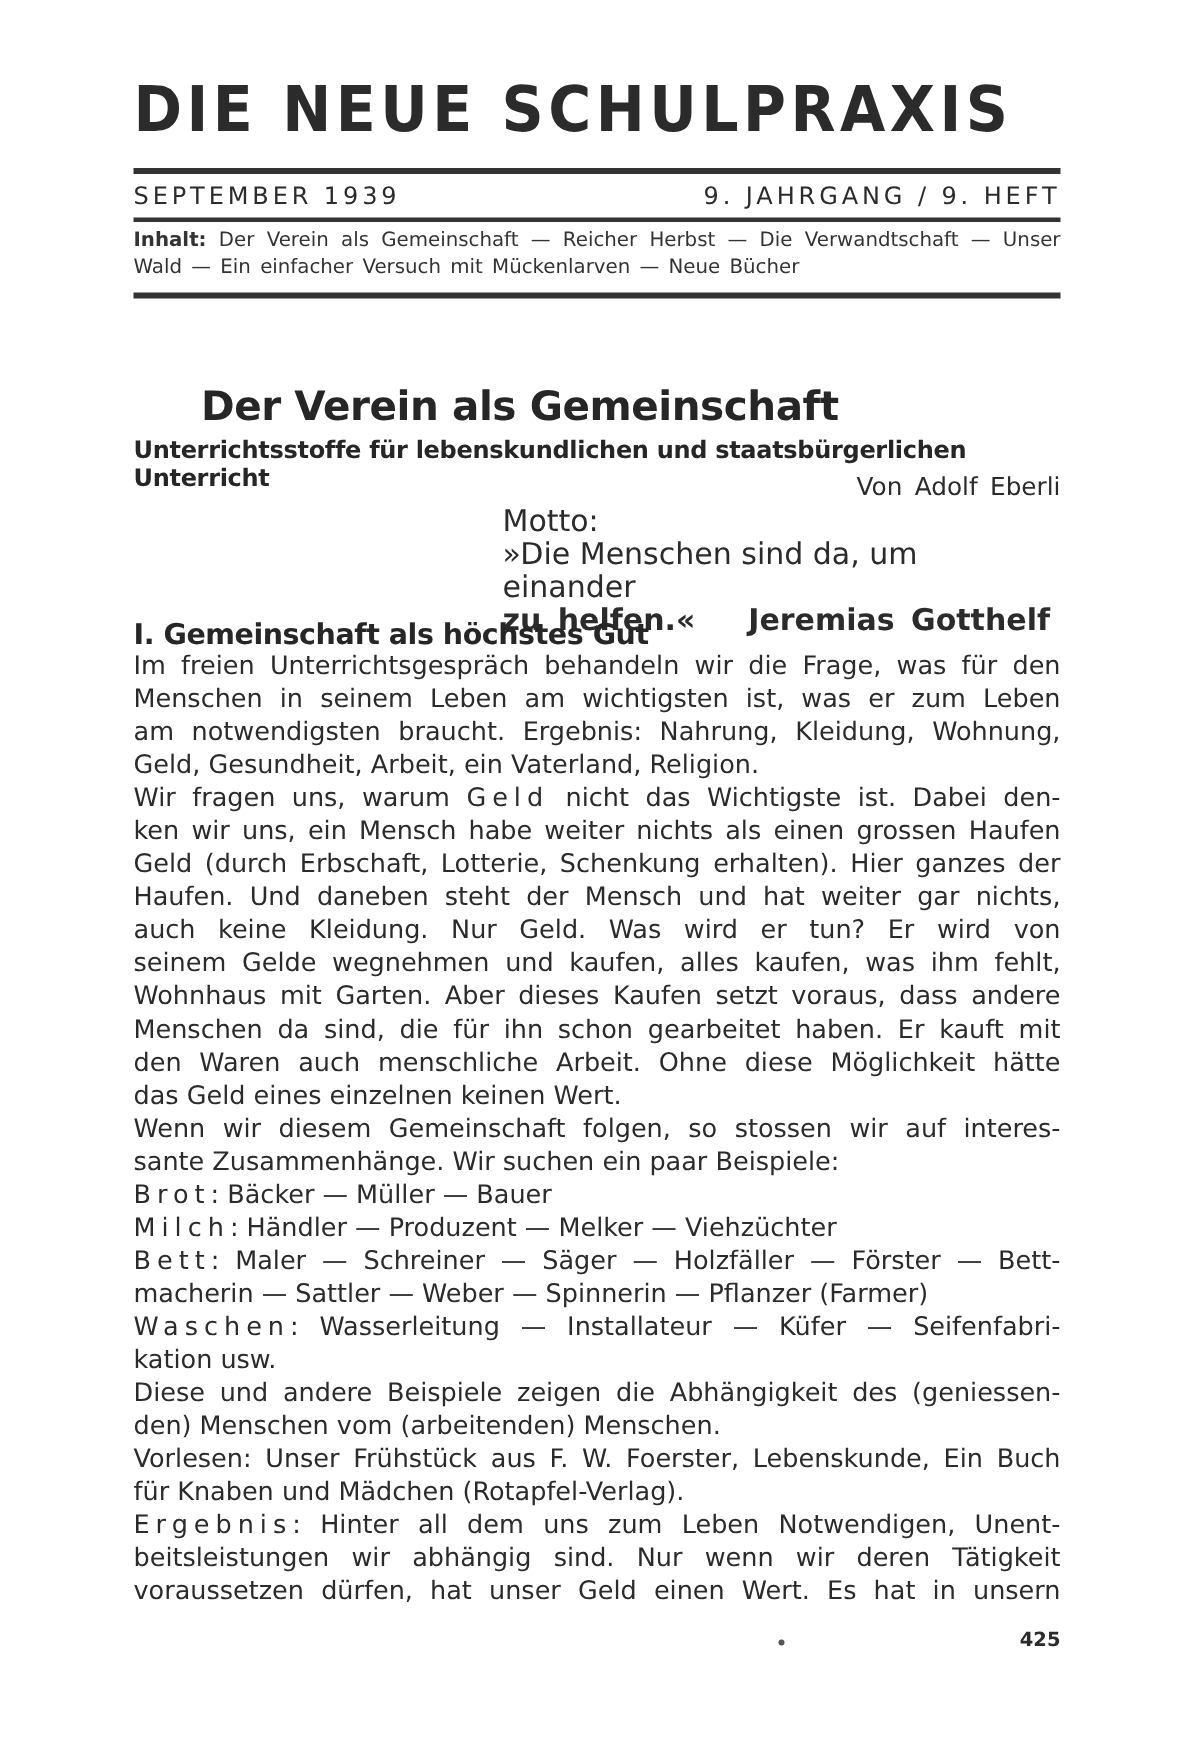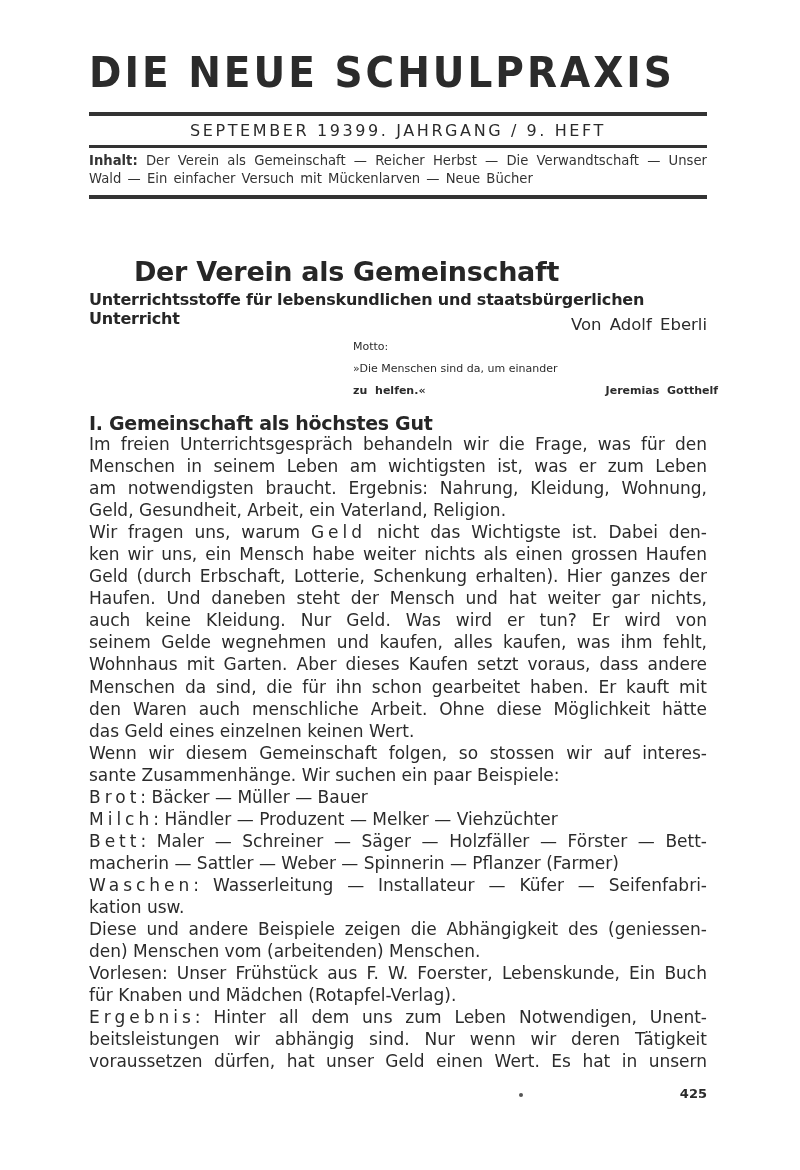--- a/index.html
+++ b/index.html
@@ -31,21 +31,21 @@
   }
   .rule {
     position: absolute; left: 0; width: 618px;
     background: #333;
   }
   .rule.r1 { top: 112px; height: 4px; }
   .rule.r2 { top: 145px; height: 3px; }
   .rule.r3 { top: 195px; height: 4px; }
   .issue-row {
     position: absolute; top: 119px; left: 0; width: 618px;
-    display: flex; justify-content: center;
+    display: flex; justify-content: space-between;
     font-size: 16px; letter-spacing: 2.6px; color: #2b2b2b;
     line-height: 24px;
   }
   .contents {
     position: absolute; top: 152px; left: 0; width: 618px;
     font-size: 13.2px; line-height: 18px; color: #333;
     word-spacing: 2px;
     text-align: justify;
   }
   .contents b { font-weight: bold; }
@@ -58,22 +58,22 @@
     position: absolute; top: 290px; left: 0; width: 618px;
     font-size: 16px; font-weight: bold; color: #262626;
     line-height: 19px; letter-spacing: -0.2px;
   }
   .author {
     position: absolute; top: 314px; right: 0;
     font-size: 16.5px; color: #2b2b2b; line-height: 22px;
     word-spacing: 3px;
   }
   .motto {
-    position: absolute; top: 336px; left: 264px; width: 365px;
-    font-size: 11px; color: #2b2b2b; line-height: 22px;
+    position: absolute; top: 336px; left: 246px; width: 365px;
+    font-size: 20px; color: #2b2b2b; line-height: 22px;
   }
   .motto .line { display: flex; justify-content: space-between; word-spacing: 4px; font-weight: bold; }
   .section-heading {
     position: absolute; top: 411px; left: 0;
     font-size: 19px; font-weight: bold; color: #262626;
     line-height: 24px; letter-spacing: -0.3px;
   }
   .body {
     position: absolute; top: 433px; left: 0; width: 618px;
     font-size: 17px; line-height: 22.05px; color: #2b2b2b;

